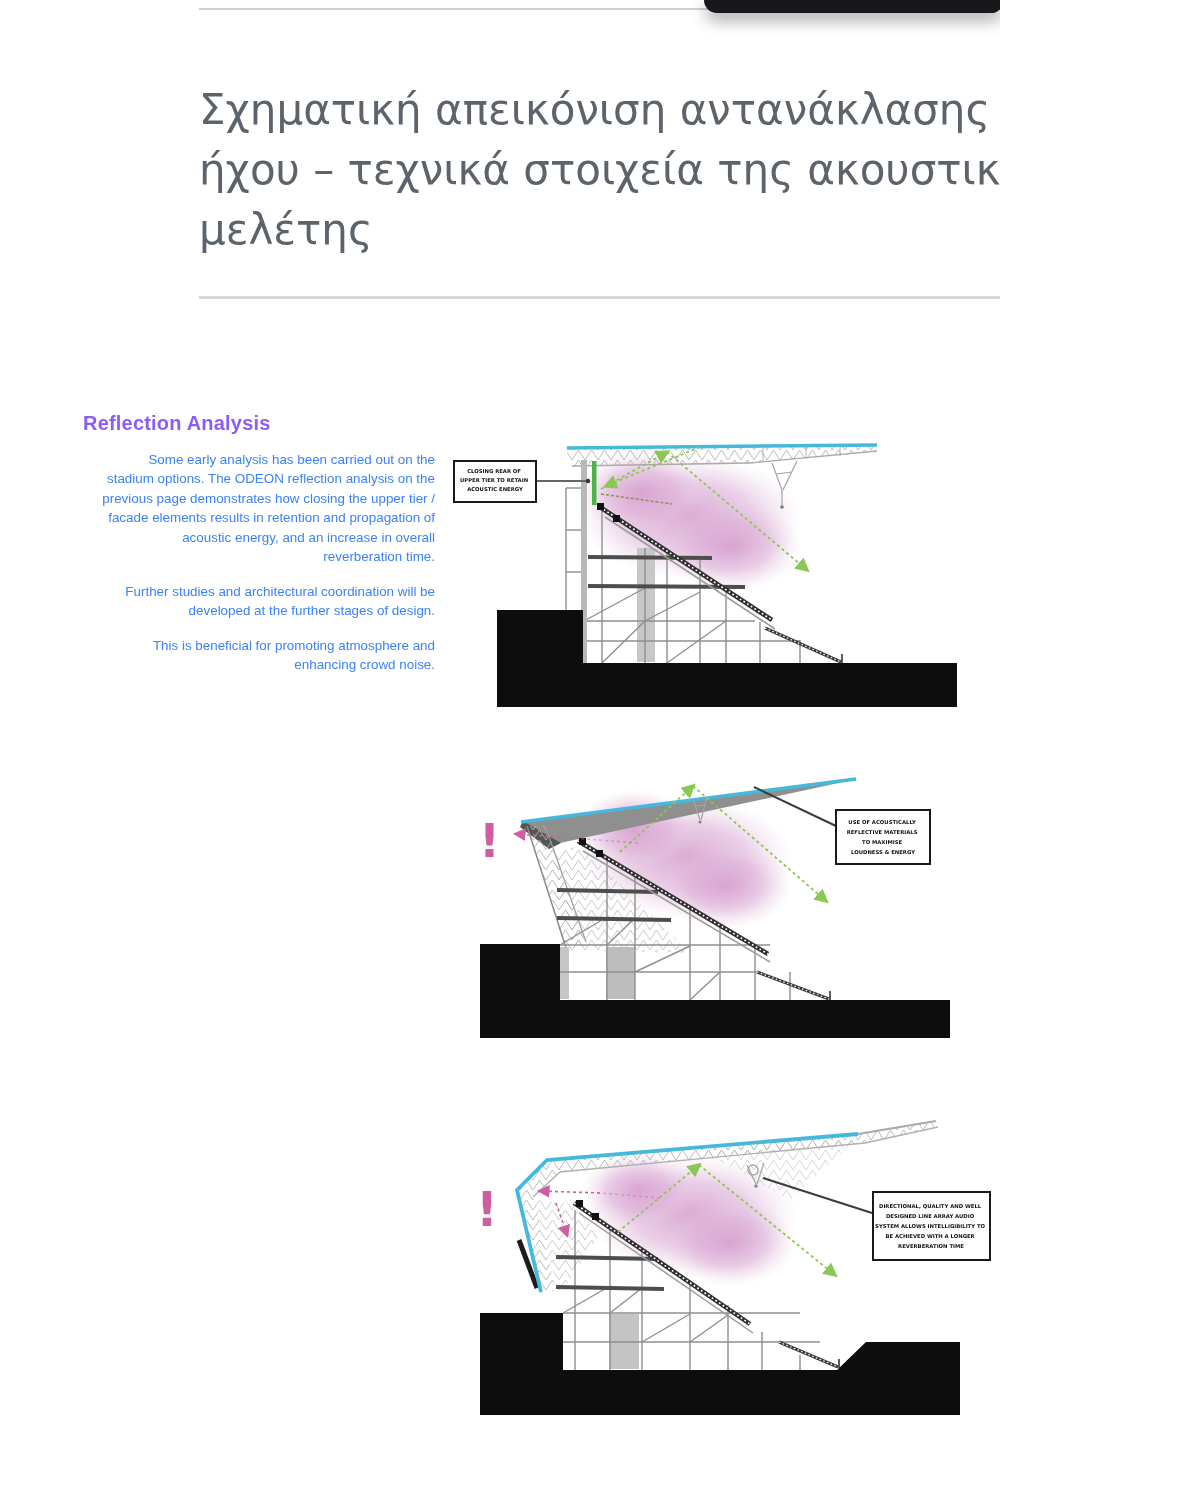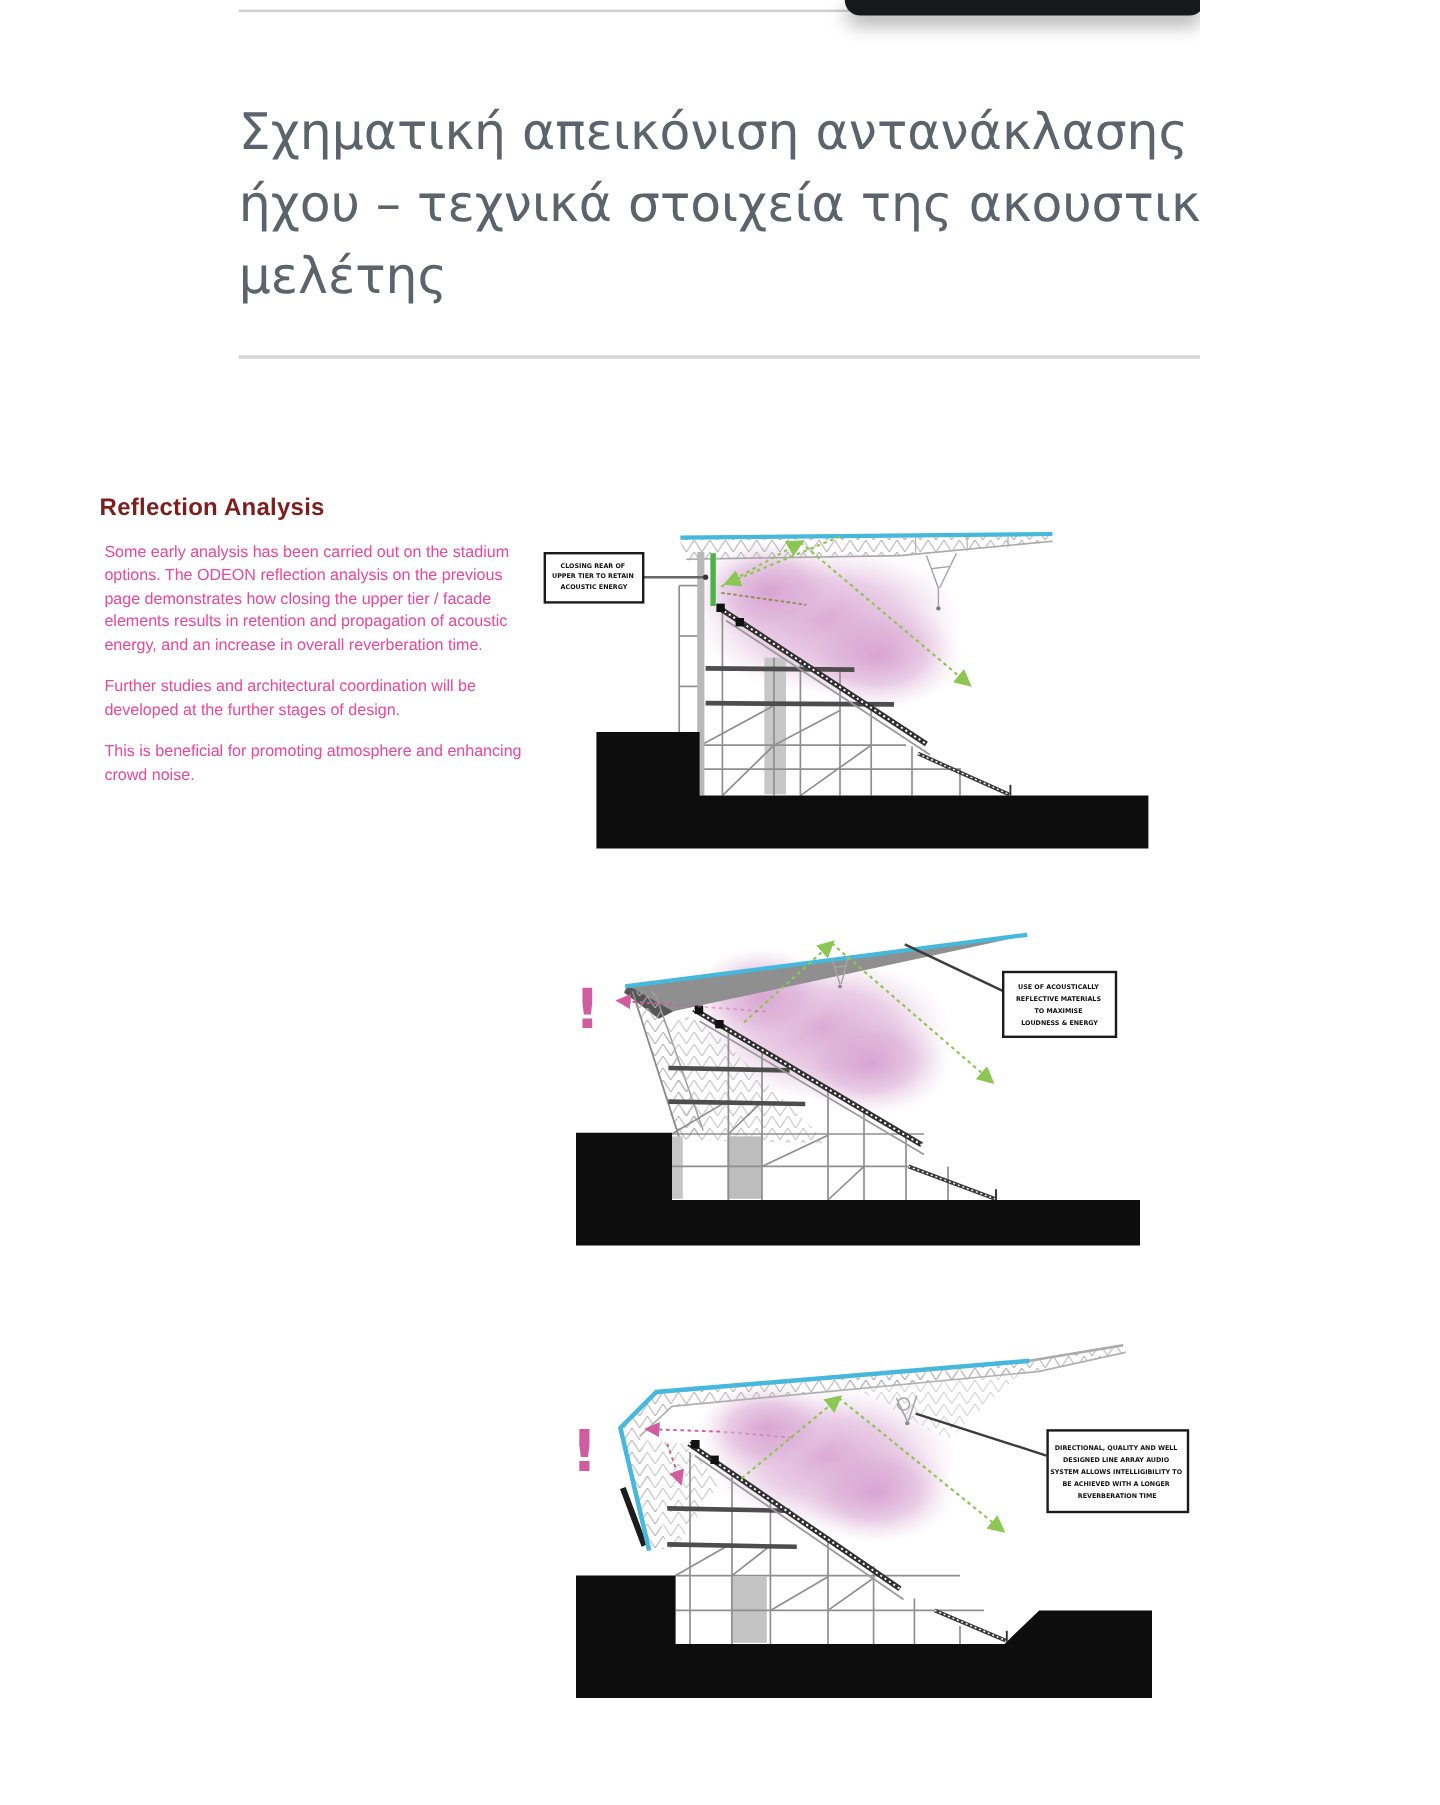--- a/index.html
+++ b/index.html
@@ -6,23 +6,23 @@
   .page{position:relative;width:1000px;height:1504px;background:#ffffff;overflow:hidden;
         font-family:"Liberation Sans",sans-serif;}
   .hairline{position:absolute;top:8px;left:199px;width:950px;height:2px;background:#cfcfcf;}
   .pill{position:absolute;top:0;left:704px;width:300px;height:13px;background:#17181b;
         border-radius:0 0 15px 15px;box-shadow:0 7px 16px rgba(0,0,0,.38);}
   .title{position:absolute;left:199px;top:52px;width:905px;
          font-family:"DejaVu Sans",sans-serif;font-size:42px;line-height:1.43;
          color:#5c636b;font-weight:400;}
   .divider{position:absolute;left:199px;top:296px;width:944px;height:3px;background:#d6d6d6;}
   .article{position:absolute;left:83px;top:412px;width:352px;}
-  .article h2{margin:0 0 15px 0;font-size:20px;color:#7f1d1d;font-weight:bold;letter-spacing:.2px;
+  .article h2{margin:0 0 15px 0;font-size:20px;color:#8b5cf6;font-weight:bold;letter-spacing:.2px;
               font-family:"Liberation Sans",sans-serif;}
-  .article p{margin:0 0 15px 4px;font-size:13.4px;line-height:1.45;color:#ec4899;}
+  .article p{margin:0 0 15px 18px;font-size:13.4px;line-height:1.45;color:#3b82f6;text-align:right;}
   .fig{position:absolute;left:440px;top:420px;width:570px;height:1030px;}
   .lbl{font-family:"DejaVu Sans",sans-serif;font-size:5.3px;font-weight:bold;fill:#111;}
   .warn{font-family:"DejaVu Sans",sans-serif;font-weight:bold;fill:#cf5d9f;}
 </style>
 </head>
 <body>
 
 <div class="page">
 
   <div class="hairline"></div>

